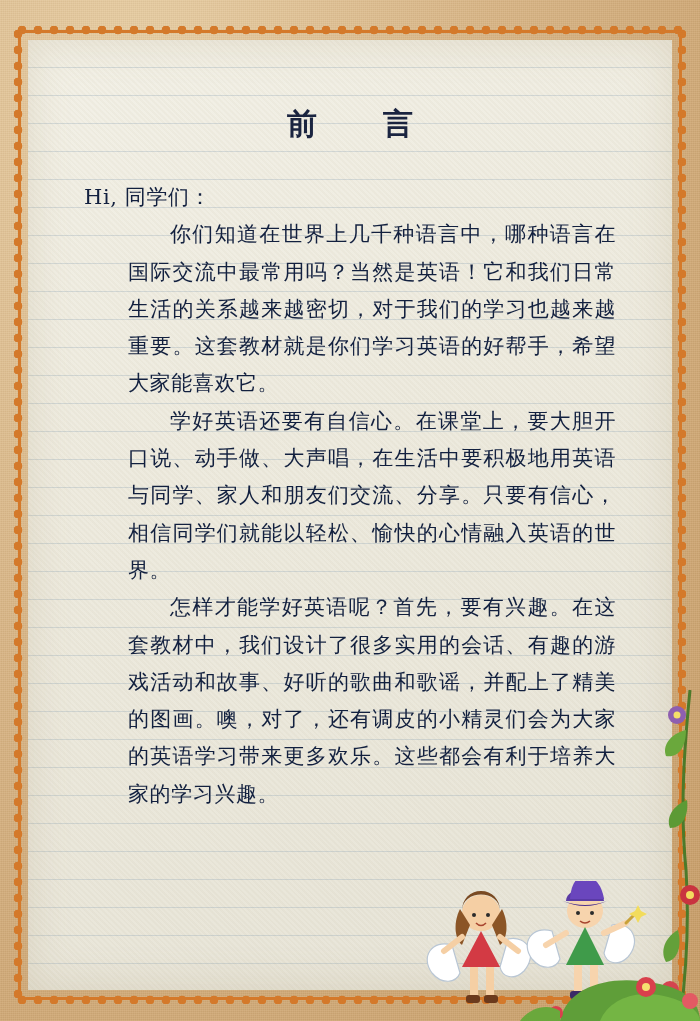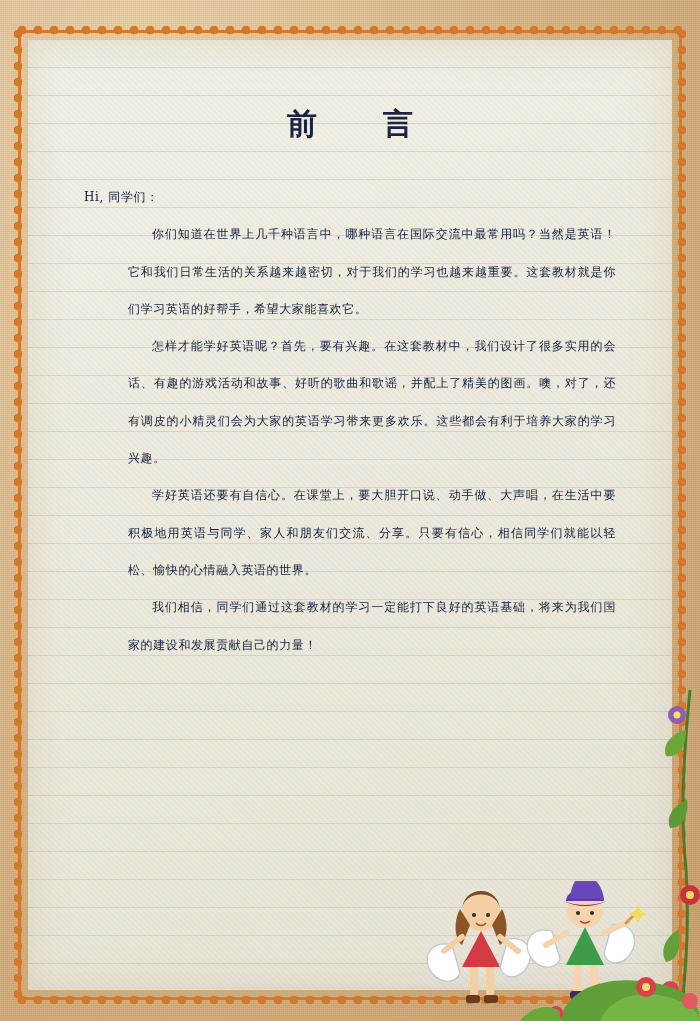--- a/index.html
+++ b/index.html
@@ -102,21 +102,21 @@
     font-size: 30px;
     font-weight: bold;
     letter-spacing: 18px;
     color: #1a2440;
     margin: 16px 0 34px 0;
     font-family: "DejaVu Serif", serif;
     text-indent: 18px;
   }
 
   .para {
-    font-size: 12px;
+    font-size: 21px;
     line-height: 37.3px;
     color: #12203f;
     text-align: justify;
     text-justify: inter-ideograph;
     margin: 0 0 0 0;
     letter-spacing: 0.6px;
     font-family: "DejaVu Serif", serif;
   }
   .para.indent {
     text-indent: 2em;
@@ -150,23 +150,22 @@
   <div class="frame-scallop"></div>
   <div class="frame"></div>
 
   <div class="sheet">
     <div class="content">
 
       <h1 class="doc-title">前　言</h1>
 
       <p class="para">Hi, 同学们：</p>
       <p class="para indent">你们知道在世界上几千种语言中，哪种语言在国际交流中最常用吗？当然是英语！它和我们日常生活的关系越来越密切，对于我们的学习也越来越重要。这套教材就是你们学习英语的好帮手，希望大家能喜欢它。</p>
+      <p class="para indent">学好英语还要有自信心。在课堂上，要大胆开口说、动手做、大声唱，在生活中要积极地用英语与同学、家人和朋友们交流、分享。只要有信心，相信同学们就能以轻松、愉快的心情融入英语的世界。</p>
       <p class="para indent">怎样才能学好英语呢？首先，要有兴趣。在这套教材中，我们设计了很多实用的会话、有趣的游戏活动和故事、好听的歌曲和歌谣，并配上了精美的图画。噢，对了，还有调皮的小精灵们会为大家的英语学习带来更多欢乐。这些都会有利于培养大家的学习兴趣。</p>
-      <p class="para indent">学好英语还要有自信心。在课堂上，要大胆开口说、动手做、大声唱，在生活中要积极地用英语与同学、家人和朋友们交流、分享。只要有信心，相信同学们就能以轻松、愉快的心情融入英语的世界。</p>
-      <p class="para indent">我们相信，同学们通过这套教材的学习一定能打下良好的英语基础，将来为我们国家的建设和发展贡献自己的力量！</p>
 
     </div>
   </div>
 
   <svg class="deco deco-flora-right" viewBox="0 0 80 331">
     <path d="M70 0 C64 60 60 120 66 180 C70 240 64 300 60 331" stroke="#4c7a2a" stroke-width="3" fill="none"></path>
     <path d="M66 40 C50 44 42 56 46 66 C58 68 66 58 66 40 Z" fill="#6aa83c"></path>
     <path d="M67 110 C52 116 46 128 50 138 C62 138 69 126 67 110 Z" fill="#5c9a35"></path>
     <circle cx="57" cy="25" r="9" fill="#8e5fb0"></circle>
     <circle cx="57" cy="25" r="3.5" fill="#f5e06a"></circle>

